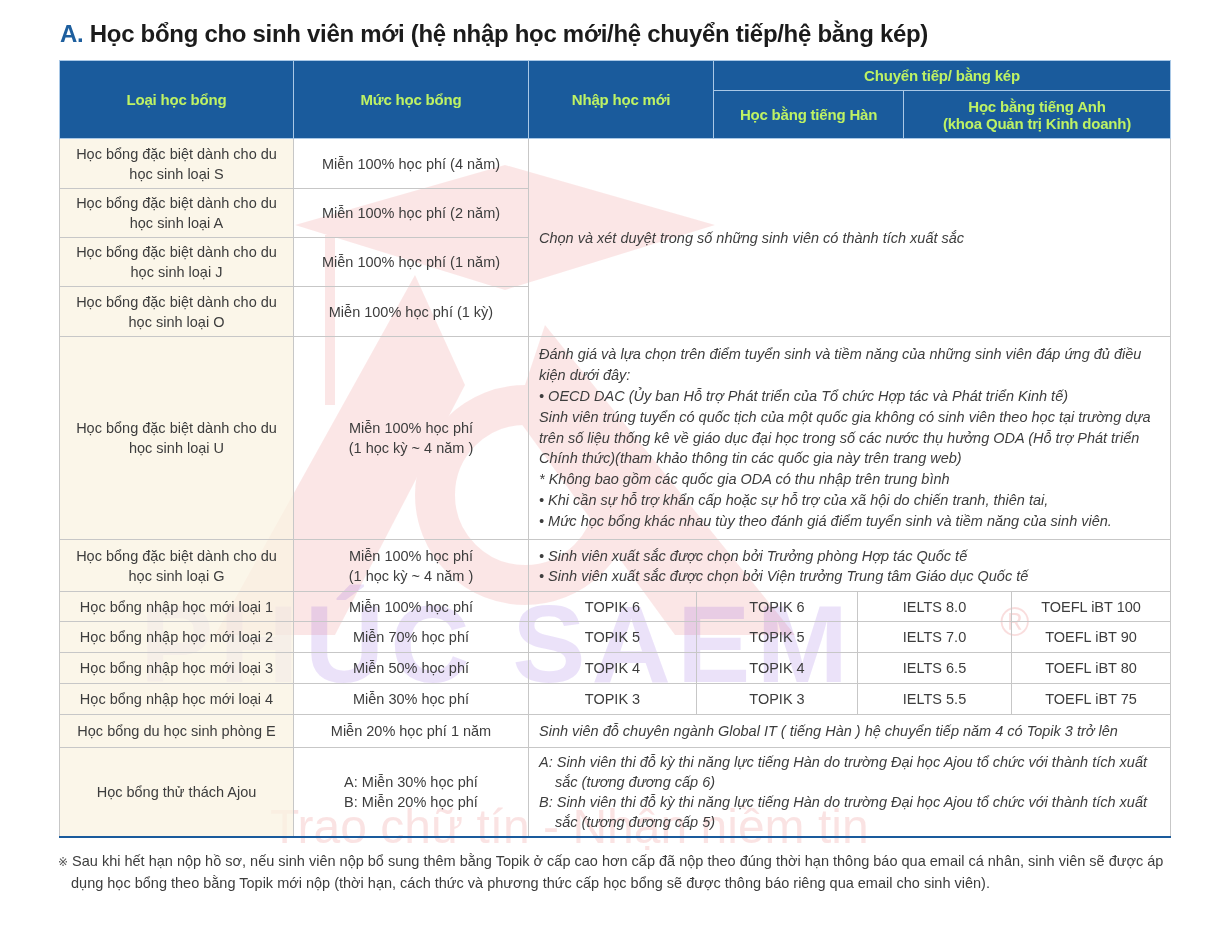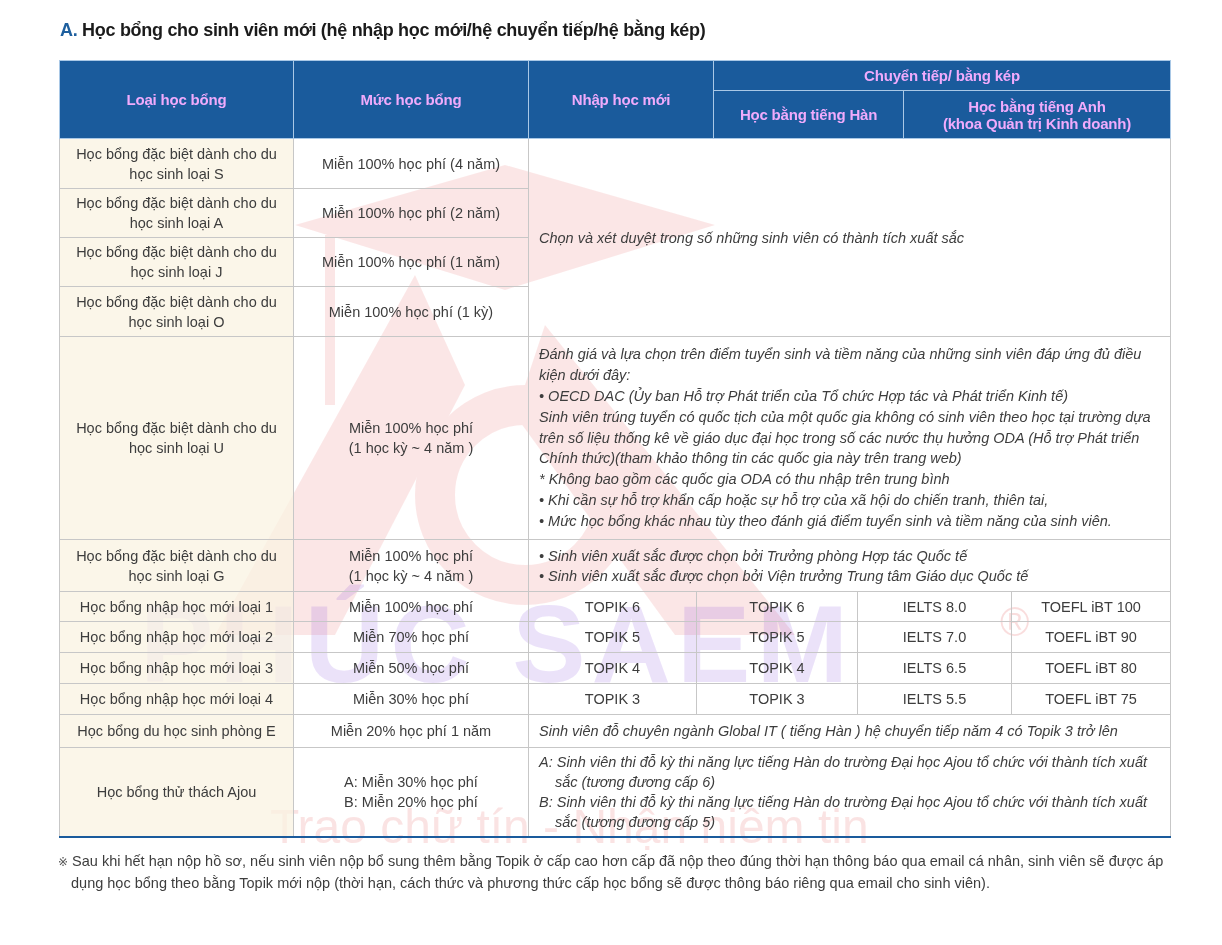--- a/index.html
+++ b/index.html
@@ -1,42 +1,42 @@
 <!DOCTYPE html>
 <html><head>
 <meta charset="utf-8">
 <style>
   * { box-sizing: border-box; margin: 0; padding: 0; }
   html, body { width: 1222px; height: 945px; background: #ffffff; overflow: hidden; }
   body { font-family: "Liberation Sans", "DejaVu Sans", sans-serif; color: #3a3a3a; position: relative; }
 
   .title {
     position: absolute; left: 60px; top: 20px;
-    font-size: 18px; font-weight: bold; color: #1b1b1b; letter-spacing: -0.3px;
+    font-size: 24px; font-weight: bold; color: #1b1b1b; letter-spacing: -0.3px;
   }
   .title .prefix { color: #1e5f9e; }
 
   
   .wm { position: absolute; pointer-events: none; z-index: 0; }
   .wm-logo { left: 215px; top: 165px; width: 580px; height: 480px; opacity: 0.13; }
   .wm-brand {
     left: 140px; top: 580px; font-size: 110px; font-weight: bold; color: #6d28d9;
     opacity: 0.13; letter-spacing: 6px; white-space: nowrap; text-align: center;
   }
   .wm-reg { left: 1000px; top: 600px; font-size: 40px; color: #e34a4a; opacity: 0.18; }
   .wm-slogan {
     left: 270px; top: 752px; font-size: 48px; color: #e34a4a; opacity: 0.15; white-space: nowrap; margin-top: 47px;
   }
 
   table.sch {
     position: absolute; left: 59px; top: 60px; width: 1111px;
     border-collapse: collapse; z-index: 1; table-layout: fixed;
   }
   table.sch th {
-    background: #1a5b9c; color: #f0abfc; font-weight: bold; font-size: 15px;
+    background: #1a5b9c; color: #bef264; font-weight: bold; font-size: 15px;
     border: 1px solid #a9c8e6; text-align: center; padding: 4px 6px; letter-spacing: -0.2px;
   }
   table.sch td {
     border: 1px solid #c7c7c7; font-size: 14.5px; color: #3d3d3d;
     padding: 2px 6px; text-align: center; vertical-align: middle; line-height: 20px;
     background: transparent;
   }
   table.sch td.type { background: rgba(250, 243, 225, 0.75); }
   table.sch td.left { text-align: left; padding-left: 10px; font-style: italic; }
   table.sch tr.last td { border-bottom: 2px solid #1a5b9c; }

